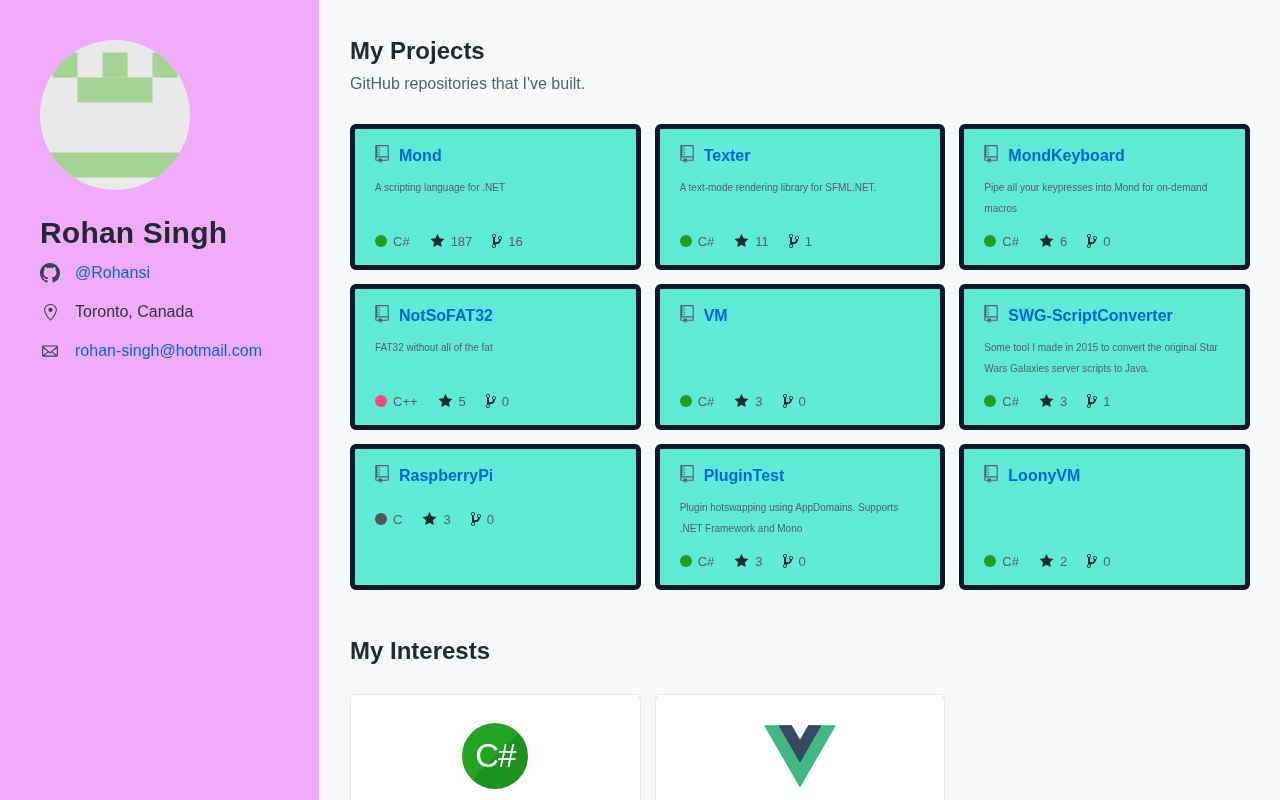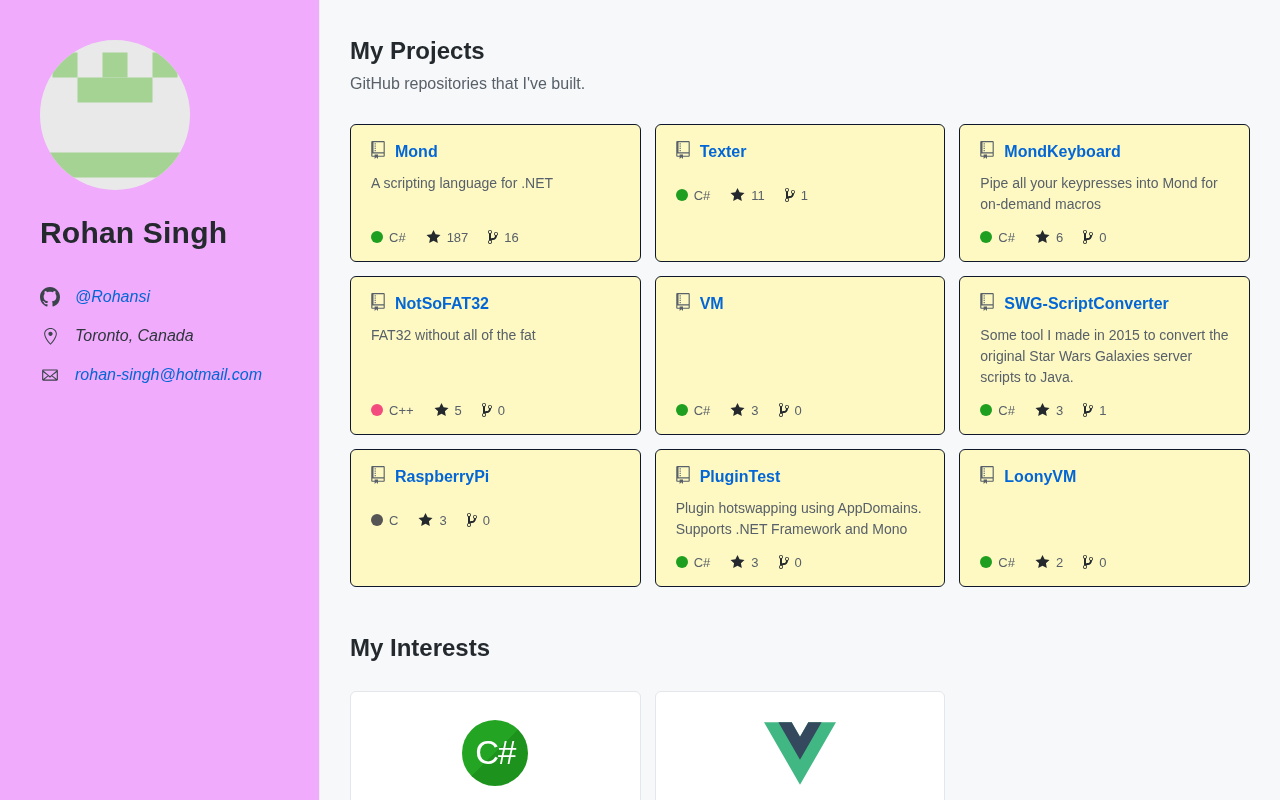--- a/index.html
+++ b/index.html
@@ -16,21 +16,21 @@
     background: #f0abfc;
     border-right: 1px solid #eceef1;
     padding: 40px;
   }
   .avatar { width: 150px; height: 150px; display: block; }
   .person-name {
     margin-top: 26px;
     font-size: 30px; font-weight: 700; color: #24292e;
     letter-spacing: 0.2px;
   }
-  .contact-list { margin-top: 36px; font-style: italic; }
+  .contact-list { margin-top: 12px; }
   .contact-row {
     display: flex; align-items: center; gap: 15px;
     margin-bottom: 17px; font-size: 16px;
     min-height: 22px;
   }
   .contact-row .cicon { width: 20px; display: flex; justify-content: center; align-items: center; color: #3b434b; }
   a.blue-link { color: #0366d6; text-decoration: none; }
   .plain-text { color: #2f363d; }
 
   
@@ -50,35 +50,35 @@
   }
   .cards-grid {
     margin-top: 28px;
     display: grid;
     grid-template-columns: repeat(3, 1fr);
     gap: 14px;
   }
   .projects-block { margin-bottom: 46px; }
 
   .project-card {
-    background: #fef9c3;
-    border: 1px solid #0f172a;
+    background: #5eead4;
+    border: 5px solid #0f172a;
     border-radius: 6px;
     padding: 16px 20px;
     display: flex; flex-direction: column;
     min-height: 128px;
   }
   .repo-title-row { display: flex; align-items: center; gap: 10px; margin-bottom: 10px; }
   .repo-icon { color: #586069; flex: none; }
   .repo-link {
     font-size: 16px; font-weight: 700; color: #0366d6; text-decoration: none;
     line-height: 20px;
   }
   .repo-desc {
-    font-size: 14px; line-height: 21px; color: #586069;
+    font-size: 10px; line-height: 21px; color: #586069;
     flex-grow: 1;
   }
   .repo-meta {
     margin-top: 14px;
     display: flex; align-items: center; gap: 20px;
     font-size: 13px; color: #586069;
   }
   .meta-item { display: flex; align-items: center; gap: 6px; }
   .lang-dot { width: 12px; height: 12px; border-radius: 50%; background: #1f9f1f; display: inline-block; }
   .meta-icon-dark { color: #24292e; display: flex; align-items: center; }
@@ -197,20 +197,21 @@
 
   <div class="project-card">
     <div class="repo-title-row">
       <span class="repo-icon">
         <svg width="14" height="18" viewBox="0 0 12 16" fill="currentColor">
                   <path d="M4 9H3V8h1v1zm0-3H3v1h1V6zm0-2H3v1h1V4zm0-2H3v1h1V2zm8-1v12c0 .55-.45 1-1 1H6v2l-1.5-1.5L3 16v-2H1c-.55 0-1-.45-1-1V1c0-.55.45-1 1-1h10c.55 0 1 .45 1 1zm-1 10H1v2h2v-1h3v1h5v-2zm0-10H2v9h9V1z"></path>
                 </svg>
       </span>
       <a href="#" class="repo-link">Texter</a>
     </div>
+    <div class="repo-desc">A text-mode rendering library for SFML.NET.</div>
     <div class="repo-meta">
       <span class="meta-item">
         <span class="lang-dot" style="background: rgb(31, 159, 31);"></span>
         <span>C#</span>
       </span>
       <span class="meta-item">
         <span class="meta-icon-dark">
           <svg width="15" height="16" viewBox="0 0 14 16" fill="currentColor">
                     <path d="M14 6l-4.9-.64L7 1 4.9 5.36 0 6l3.6 3.26L2.67 14 7 11.67 11.33 14l-.93-4.74L14 6z"></path>
                   </svg>

